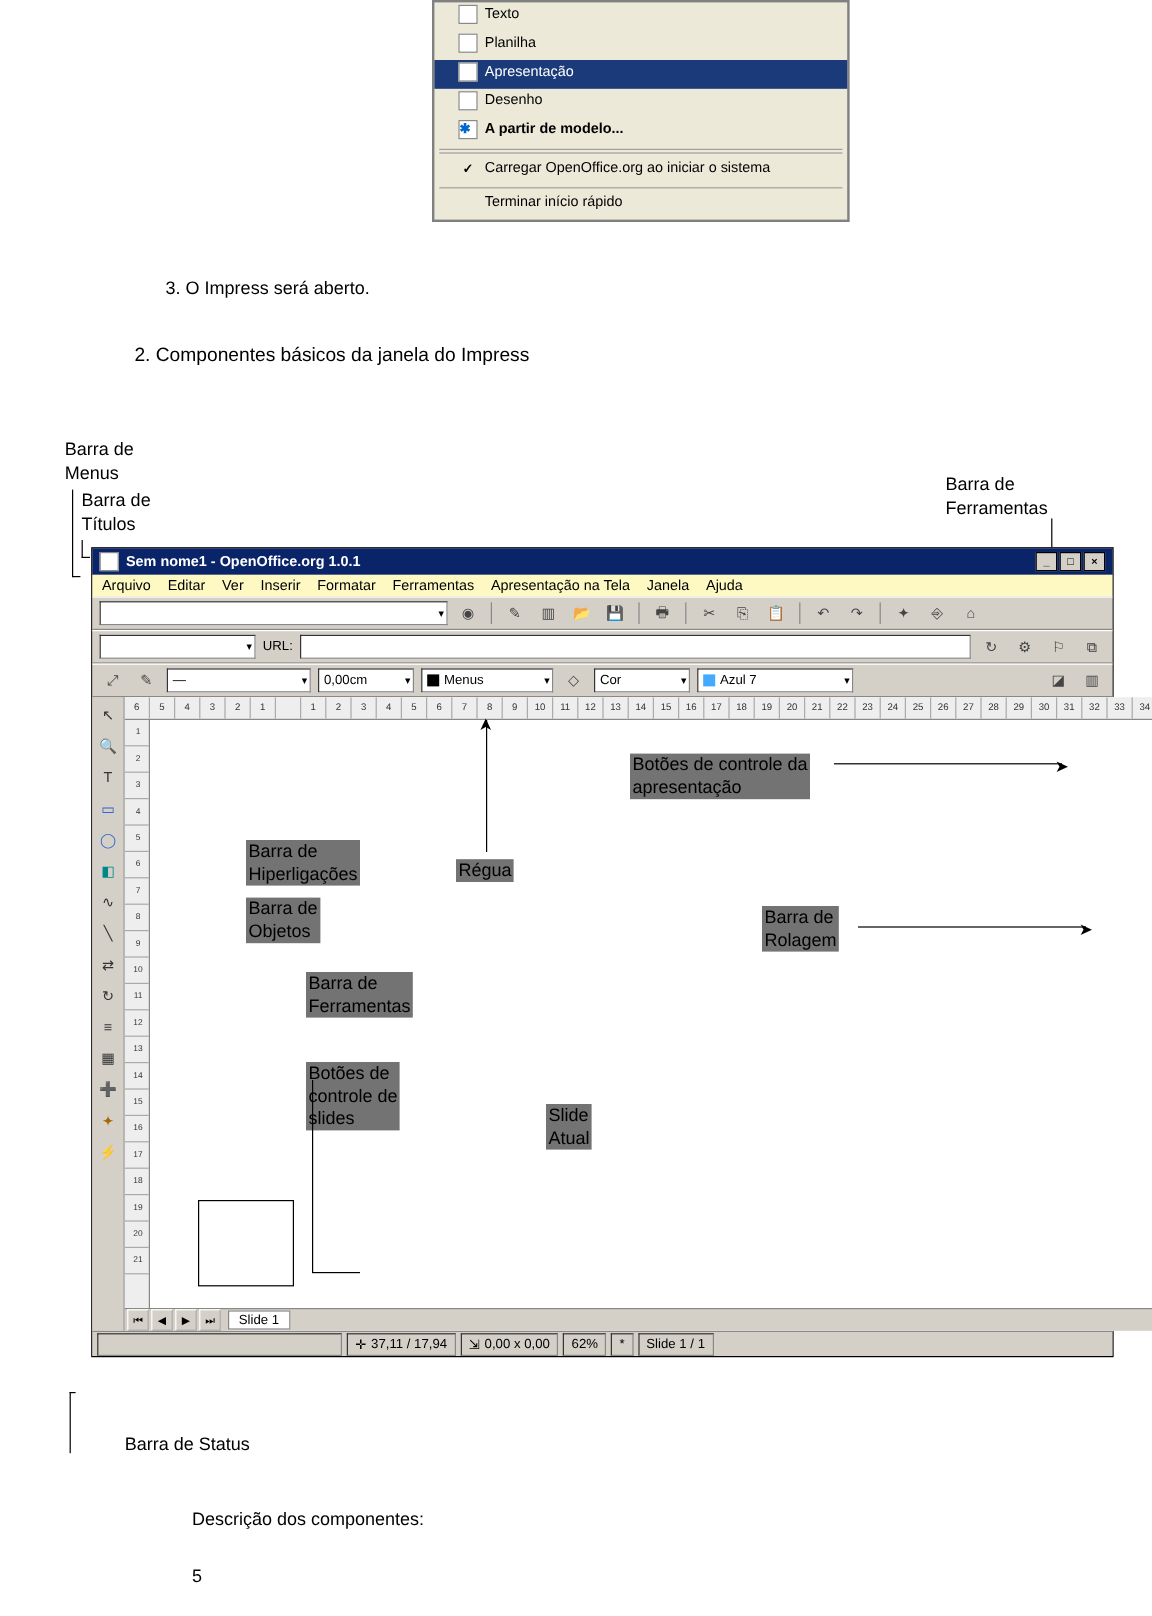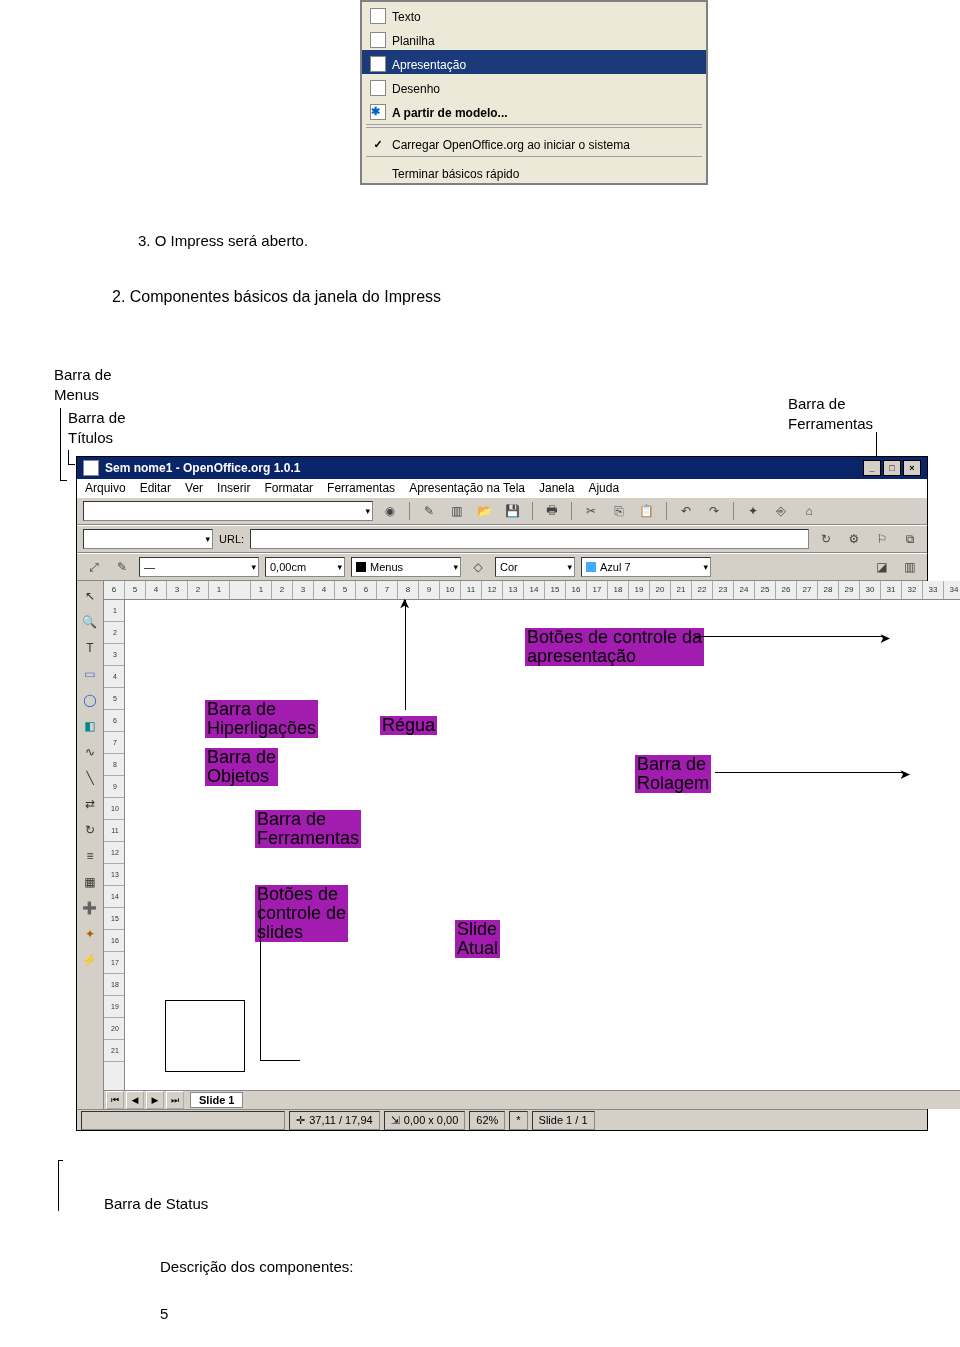--- a/index.html
+++ b/index.html
@@ -1,20 +1,20 @@
 <!DOCTYPE html>
 <html><head>
 <meta charset="utf-8">
 <style>
 body{margin:0;font-family:Arial,sans-serif;background:#fff;font-size:14px}
 .page{width:960px;min-height:1347px;position:relative;margin:0 auto}
 
 
 .qmenu{position:absolute;left:360px;top:0;width:344px;border:2px solid #808080;background:#ece9d8}
-.qitem{display:flex;align-items:flex-end;padding:2px 8px;font-size:12px;height:20px;color:#000}
+.qitem{display:flex;align-items:flex-start;padding:2px 20px;font-size:12px;height:20px;color:#000}
 .qitem .qicon{width:16px;height:16px;margin-right:6px;display:flex;align-items:center;justify-content:center;font-size:11px}
 .qitem.highlight{background:#1a3a7a;color:#fff}
 .qitem.bold{font-weight:bold}
 .qsep{height:1px;background:#a0a0a0;margin:2px 4px}
 .qicon-box{border:1px solid #888;background:#fff;width:14px;height:14px}
 .qchk{color:#000;font-weight:bold}
 
 
 .step3{position:absolute;left:138px;top:232px;font-size:15px}
 .h2{position:absolute;left:112px;top:288px;font-size:16px}
@@ -26,21 +26,21 @@
 .ll-menus{position:absolute;left:60px;top:408px;width:6px;height:72px;border-left:1px solid #000;border-bottom:1px solid #000}
 .ll-titulos{position:absolute;left:68px;top:450px;width:6px;height:14px;border-left:1px solid #000;border-bottom:1px solid #000}
 .ll-ferr-top{position:absolute;left:870px;top:432px;width:6px;height:78px;border-right:1px solid #000;border-bottom:1px solid #000}
 
 
 .oowin{position:absolute;left:76px;top:456px;width:850px;background:#d4d0c8;border:1px solid #000}
 .ootitle{background:#0a246a;color:#fff;font-size:12px;font-weight:bold;padding:3px 6px;display:flex;align-items:center;justify-content:space-between}
 .ootitle .left{display:flex;align-items:center;gap:6px}
 .ootitle .syscont{display:flex;gap:2px}
 .sysbtn{width:16px;height:14px;background:#d4d0c8;border:1px solid #000;font-size:9px;display:flex;align-items:center;justify-content:center;color:#000;font-weight:bold}
-.oomenubar{background:#ffffff;padding:2px 8px;font-size:12px;color:#000;display:flex;gap:14px}
+.oomenubar{background:#fef9c3;padding:2px 8px;font-size:12px;color:#000;display:flex;gap:14px}
 .oomenubar span{display:inline-block}
 .tbrow{background:#d4d0c8;border-top:1px solid #fff;border-bottom:1px solid #888;padding:2px 6px;display:flex;align-items:center;gap:6px;height:22px;font-size:11px}
 .tbbtn{width:20px;height:20px;border:1px solid #d4d0c8;display:flex;align-items:center;justify-content:center;color:#444;font-size:12px}
 .tbsep{width:1px;height:18px;background:#888;margin:0 2px}
 .tbdd{height:18px;background:#fff;border:1px inset #888;font-size:11px;padding:0 14px 0 4px;display:flex;align-items:center;position:relative;min-width:40px}
 .tbdd::after{content:"▾";position:absolute;right:2px;font-size:9px;color:#000}
 .urlrow .tbdd.wide{flex:0 0 110px}
 .urlinput{flex:1;height:18px;background:#fff;border:1px inset #888}
 
 
@@ -49,27 +49,27 @@
 .lticon{width:20px;height:20px;border:1px solid #d4d0c8;display:flex;align-items:center;justify-content:center;font-size:12px;color:#333}
 .canvaswrap{flex:1;position:relative;background:#fff}
 .hruler{height:18px;background:#eee;border-bottom:1px solid #888;font-size:8px;display:flex;overflow:hidden}
 .hruler .tick{width:20px;border-right:1px solid #aaa;text-align:center;color:#333;padding-top:4px;flex:0 0 20px}
 .hrow{display:flex;height:490px}
 .vruler{width:20px;background:#eee;border-right:1px solid #888;display:flex;flex-direction:column;font-size:7px;color:#333}
 .vruler .vt{height:21px;border-bottom:1px solid #aaa;text-align:center;padding-left:2px;display:flex;align-items:center;justify-content:center}
 .canvas{flex:1;background:#fff;position:relative}
 .hsrow{height:18px;background:#d4d0c8;display:flex;align-items:center;border-top:1px solid #888;font-size:10px}
 .hsrow .navsq{width:16px;height:16px;border:1px outset #fff;background:#d4d0c8;margin-left:2px;display:flex;align-items:center;justify-content:center;font-size:9px}
-.slidetab{background:#fff;border:1px solid #888;padding:1px 8px;font-weight:bold;font-size:11px;margin-left:6px}
+.slidetab{background:#fff;border:1px solid #888;padding:1px 8px;font-weight:normal;font-size:11px;margin-left:6px}
 .hscrolltrack{flex:1;margin-left:6px;background:#d4d0c8;height:14px;position:relative}
 .statusbar{height:20px;background:#d4d0c8;border-top:1px solid #888;display:flex;align-items:center;font-size:11px;color:#000}
 .statusbar .cell{border:1px inset #888;padding:1px 6px;margin-left:4px;height:15px;display:flex;align-items:center;gap:4px}
 
 
-.callout{position:absolute;font-size:18px;background:#a21caf;padding:0 2px;line-height:19px}
+.callout{position:absolute;font-size:15px;background:#737373;padding:0 2px;line-height:19px}
 .callout-line{position:absolute;border-top:1px solid #000}
 .callout-line-v{position:absolute;border-left:1px solid #000}
 
 
 .barra-status{position:absolute;left:104px;top:1195px;font-size:15px}
 .ll-status{position:absolute;left:58px;top:1160px;width:4px;height:50px;border-left:1px solid #000;border-top:1px solid #000}
 .descr{position:absolute;left:160px;top:1258px;font-size:15px}
 .pgnum{position:absolute;left:160px;top:1305px;font-size:15px}
 </style>
 </head>
@@ -109,21 +109,21 @@
       </div>
   <div class="qsep"></div>
   <div class="qsep"></div>
   <div class="qitem">
         <span class="qicon qchk">✓</span>
         <span>Carregar OpenOffice.org ao iniciar o sistema</span>
       </div>
   <div class="qsep"></div>
   <div class="qitem">
         <span class="qicon"></span>
-        <span>Terminar básicos rápido</span>
+        <span>Terminar início rápido</span>
       </div>
 </div>
 
 <div class="step3">3.  O Impress será aberto.</div>
 <div class="h2">2. Componentes básicos da janela do Impress</div>
 <div class="barra-menus" style="white-space:pre-line">Barra de
 Menus</div>
 <div class="barra-titulos" style="white-space:pre-line">Barra de
 Títulos</div>
 <div class="barra-ferr-top" style="white-space:pre-line">Barra de

